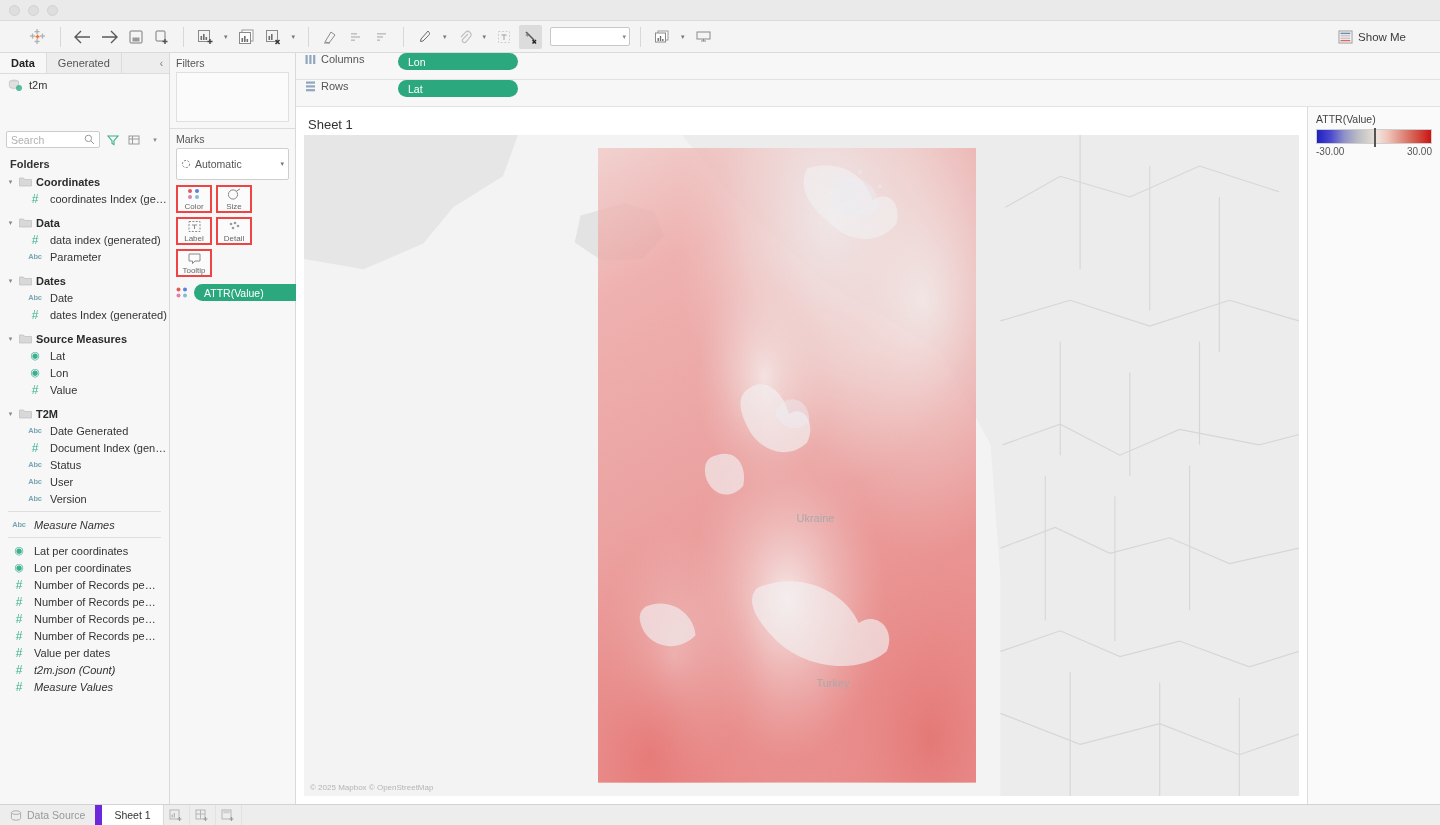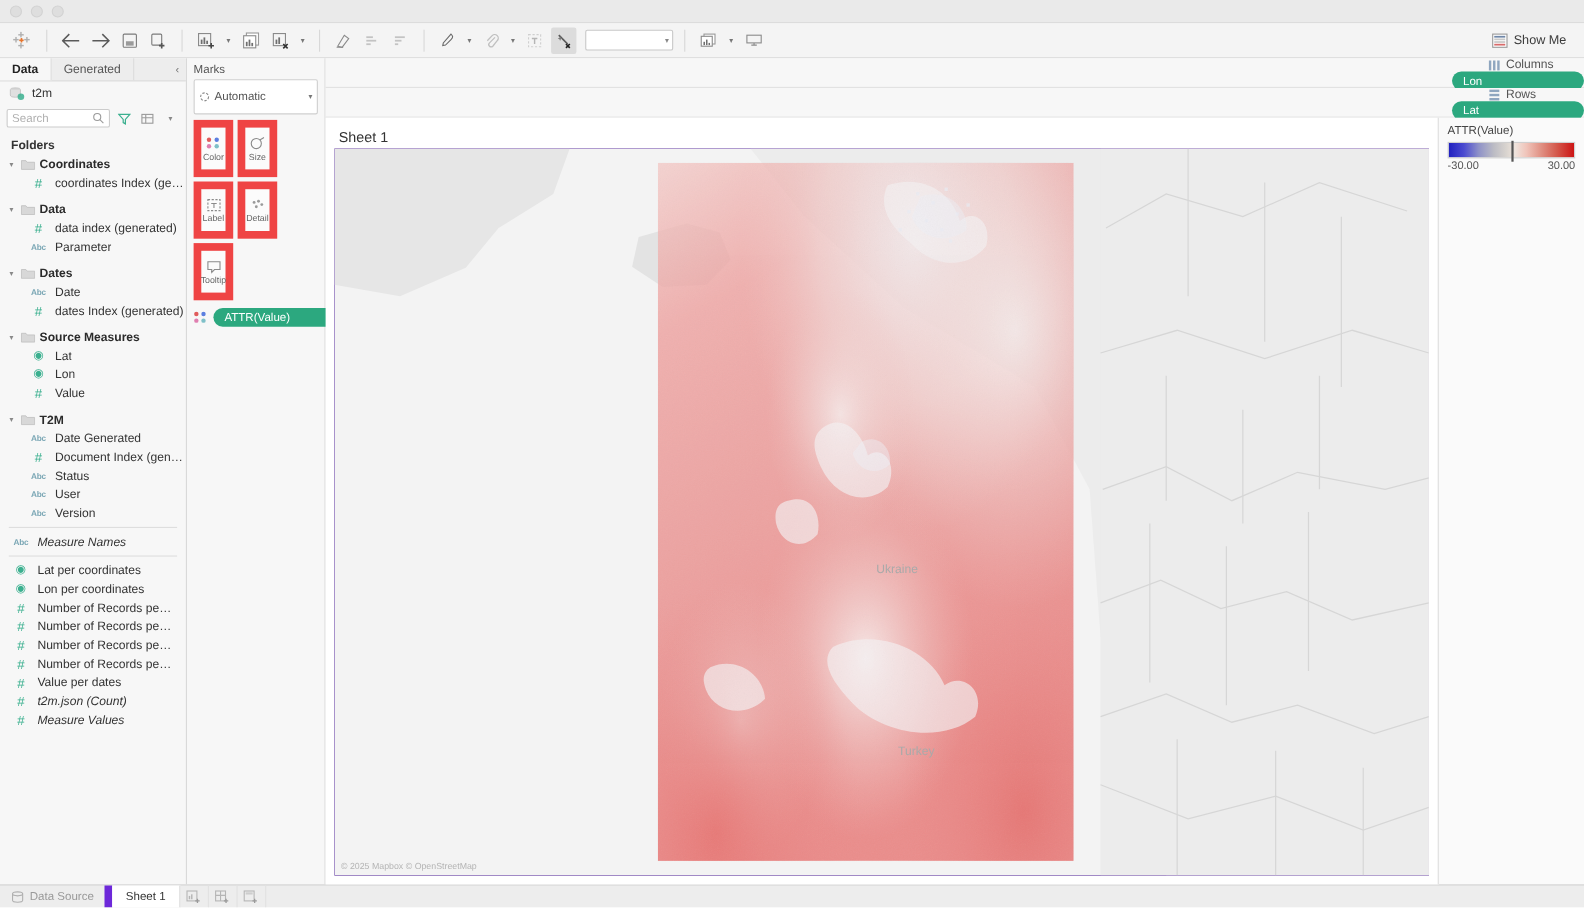--- a/index.html
+++ b/index.html
@@ -21,21 +21,21 @@
   .traffic { display: flex; gap: 8px; padding-left: 9px; }
   .dot { width: 11px; height: 11px; border-radius: 50%; background: #dedede; border: 1px solid #d2d2d2; }
   .title-text {
     position: absolute; left: 0; right: 0; text-align: center;
     font-size: 11.5px; color: #9a9a9a; font-weight: bold; letter-spacing: .1px;
   }
 
   
   .toolbar {
     height: 32px; background: #f4f4f4; border-bottom: 1px solid #dadada;
-    display: flex; align-items: center; padding: 0 6px; flex: none; gap: 4px;
+    display: flex; align-items: center; padding: 0 24px; flex: none; gap: 4px;
   }
   .tb-logo { width: 26px; height: 24px; display: flex; align-items: center; justify-content: center; }
   .tb-sep { width: 1px; height: 20px; background: #d8d8d8; margin: 0 6px; }
   .tb-btn {
     min-width: 22px; height: 24px; display: flex; align-items: center; justify-content: center;
     padding: 0 3px; border-radius: 2px; cursor: default;
   }
   .tb-btn.active { background: #dcdcdc; }
   .tb-caret { font-size: 7px; color: #777; padding: 0 3px; display: flex; align-items: center; height: 24px; }
   .tb-combo {
@@ -57,21 +57,21 @@
   .leftpane { width: 170px; background: #f7f7f7; border-right: 1px solid #d9d9d9; display: flex; flex-direction: column; flex: none; }
   .pane-tabs { height: 21px; display: flex; align-items: stretch; border-bottom: 1px solid #dcdcdc; background: #ededed; }
   .pane-tab {
     display: flex; align-items: center; padding: 0 11px; font-size: 11px; color: #555;
     border-right: 1px solid #dcdcdc;
   }
   .pane-tab.sel { background: #f7f7f7; color: #222; font-weight: bold; }
   .pane-collapse { margin-left: auto; display: flex; align-items: center; padding: 0 6px; color: #777; font-size: 10px; }
   .ds-row { display: flex; align-items: center; gap: 6px; height: 22px; padding: 0 8px; }
   .ds-name { font-size: 11px; color: #333; }
-  .search-row { display: flex; align-items: flex-start; gap: 5px; padding: 3px 6px 5px 6px; }
+  .search-row { display: flex; align-items: flex-start; gap: 5px; padding: 3px 6px 5px 6px; margin-top: 32px; }
   .search-box {
     flex: 1; height: 17px; border: 1px solid #ccc; background: #fff; border-radius: 2px;
     display: flex; align-items: center; padding: 0 4px;
   }
   .search-box input {
     border: 0; outline: 0; font-size: 10.5px; width: 100%; color: #333; background: transparent;
     font-family: "Liberation Sans", sans-serif;
   }
   .search-box input::placeholder { color: #b0b0b0; }
   .sm-icon { display: flex; align-items: center; justify-content: center; width: 16px; height: 17px; }
@@ -105,41 +105,41 @@
   .filters-drop { height: 50px; }
   .marks-block { padding: 4px 6px 6px 6px; flex: 1; }
   .mark-type {
     height: 32px; border: 1px solid #cfcfcf; background: #fff; border-radius: 2px;
     display: flex; align-items: center; gap: 4px; padding: 0 4px; margin-bottom: 5px;
   }
   .mark-type-label { font-size: 10.5px; color: #555; flex: 1; }
   .mark-caret { font-size: 7px; color: #777; }
   .mark-grid { display: flex; flex-wrap: wrap; gap: 4px; }
   .mark-btn {
-    width: 36px; height: 52px; border: 7px solid #ef4444; background: #fbfbfb;
+    width: 36px; height: 28px; border: 2px solid #ef4444; background: #fbfbfb;
     display: flex; flex-direction: column; align-items: center; justify-content: center; gap: 1px;
   }
   .mark-btn .lbl { font-size: 8px; color: #666; }
   .pill-row { display: flex; align-items: center; gap: 4px; margin-top: 7px; }
   .pill {
     background: #2ca87f; color: #fff; border-radius: 9px; height: 17px;
     display: flex; align-items: center; padding: 0 10px; font-size: 10.5px; white-space: nowrap;
   }
   .pill.wide { min-width: 120px; }
 
   
   .rightcol { flex: 1; display: flex; flex-direction: column; min-width: 0; }
-  .shelfbar { height: 27px; display: flex; align-items: flex-end; border-bottom: 1px solid #e2e2e2; background: #f7f7f7; flex-direction: column; }
+  .shelfbar { height: 27px; display: flex; align-items: flex-start; border-bottom: 1px solid #e2e2e2; background: #f7f7f7; }
   .shelf-label { width: 96px; display: flex; align-items: center; gap: 5px; padding-left: 9px; font-size: 11px; color: #555; flex: none; }
   .shelf-field { flex: 1; display: flex; align-items: center; padding-left: 6px; }
 
   .viewarea { flex: 1; display: flex; min-height: 0; }
   .viewport { flex: 1; position: relative; background: #fff; border-right: 1px solid #dcdcdc; min-width: 0; overflow: hidden; }
   .sheet-title { position: absolute; top: 10px; left: 12px; font-size: 13px; color: #333; z-index: 6; }
-  .map-canvas { position: absolute; top: 28px; left: 8px; right: 8px; bottom: 8px; overflow: hidden; background: #4c1d95; }
+  .map-canvas { position: absolute; top: 28px; left: 8px; right: 8px; bottom: 8px; overflow: hidden; background: #14532d; }
   .attr-text { position: absolute; bottom: 4px; left: 6px; font-size: 8px; color: #b4b4b4; z-index: 7; }
   .country-label { position: absolute; font-size: 11px; color: #a9a9a9; z-index: 6; }
 
   .data-overlay {
     position: absolute; z-index: 4; opacity: .78;
   }
 
   
   .legendpane { width: 132px; background: #fafafa; flex: none; padding: 6px 8px; }
   .legend-title { font-size: 10.5px; color: #444; margin-bottom: 4px; }
@@ -534,20 +534,24 @@
             </div>
             <div class="field-row nofolder">
               <span class="field-icon num">#</span>
               <span class="field-name italic">Measure Values</span>
             </div>
           </div>
       </div>
     </div>
 
     <div class="shelfcol">
+      <div class="shelf-block">
+        <div class="shelf-title">Filters</div>
+        <div class="shelf-drop filters-drop"></div>
+      </div>
 
       <div class="marks-block">
         <div class="shelf-title">Marks</div>
         <div class="mark-type">
           <span>
             <svg width="10" height="10" viewBox="0 0 10 10">
                 <circle cx="5" cy="5" r="3.6" fill="none" stroke="#8a8a8a" stroke-dasharray="2.2 1.4"></circle>
               </svg>
           </span>
           <span class="mark-type-label">Automatic</span>

